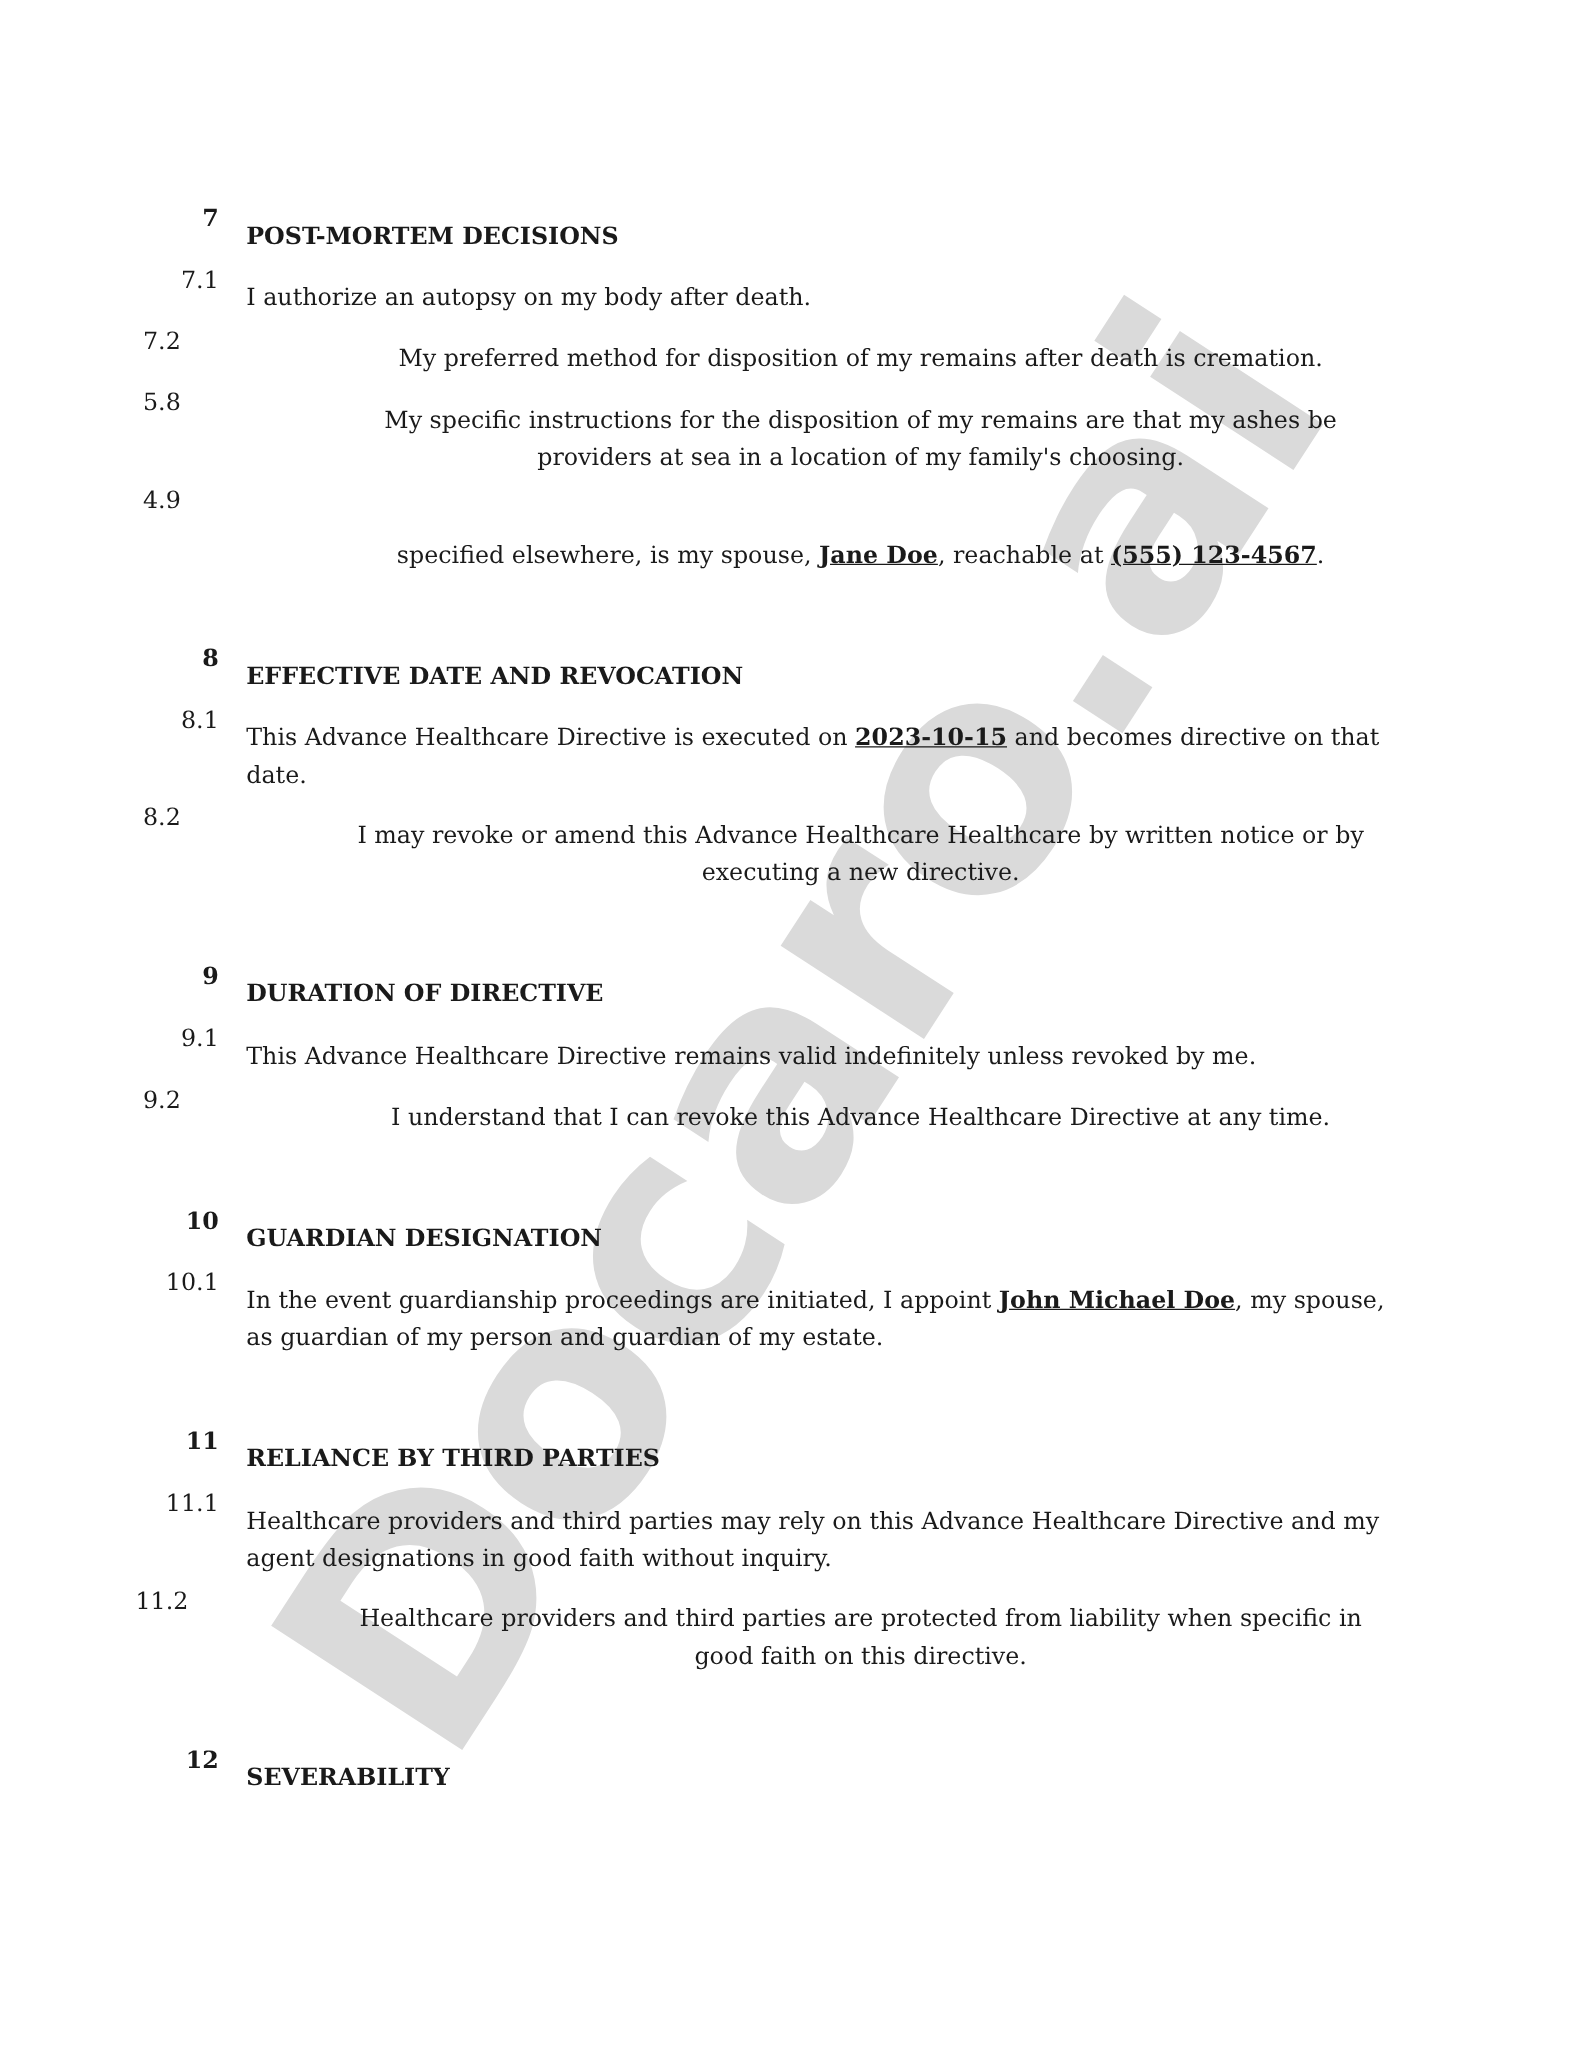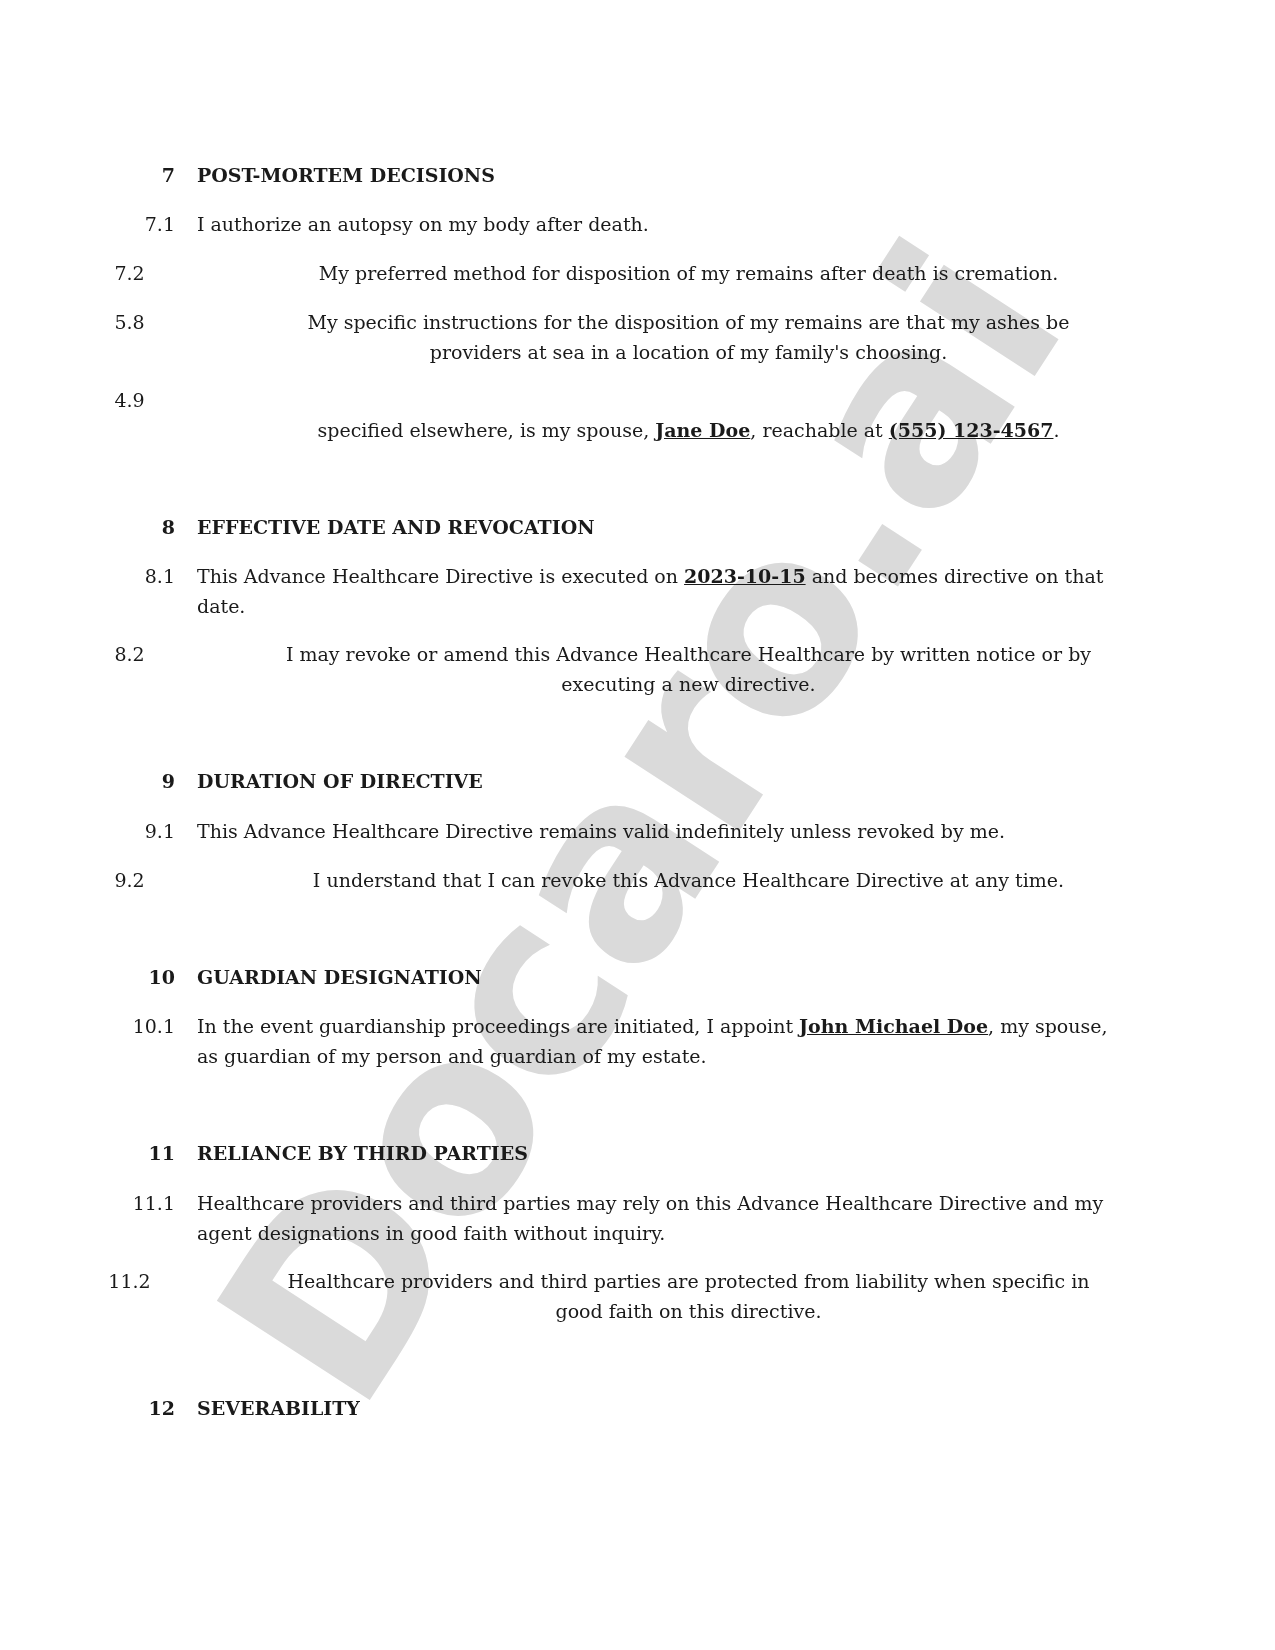--- a/index.html
+++ b/index.html
@@ -13,21 +13,21 @@
       position: absolute; left: 640px; top: 825px;
       transform: translate(-50%, -50%) rotate(-57deg);
       font-family: "DejaVu Sans", "Liberation Sans", sans-serif;
       font-weight: bold; font-size: 250px; color: #dadada;
       white-space: nowrap; letter-spacing: -4px;
       z-index: 0; user-select: none;
     }
     .row { position: absolute; z-index: 1; line-height: 30px; }
     .heading { font-weight: bold; }
     .num { position: absolute; text-align: right; }
-    .txt { position: absolute; }
+    .txt { position: absolute; margin-top: 14px; }
     .main .num { left: 0; width: 175px; }
     .main .txt { left: 197px; width: 915px; }
     .sub .num { left: 0; width: 259px; text-align: center; }
     .sub .txt { left: 281px; width: 815px; text-align: center; }
     b { font-weight: bold; text-decoration: underline; }
   </style>
 </head>
 <body>
 
 <div class="page">

